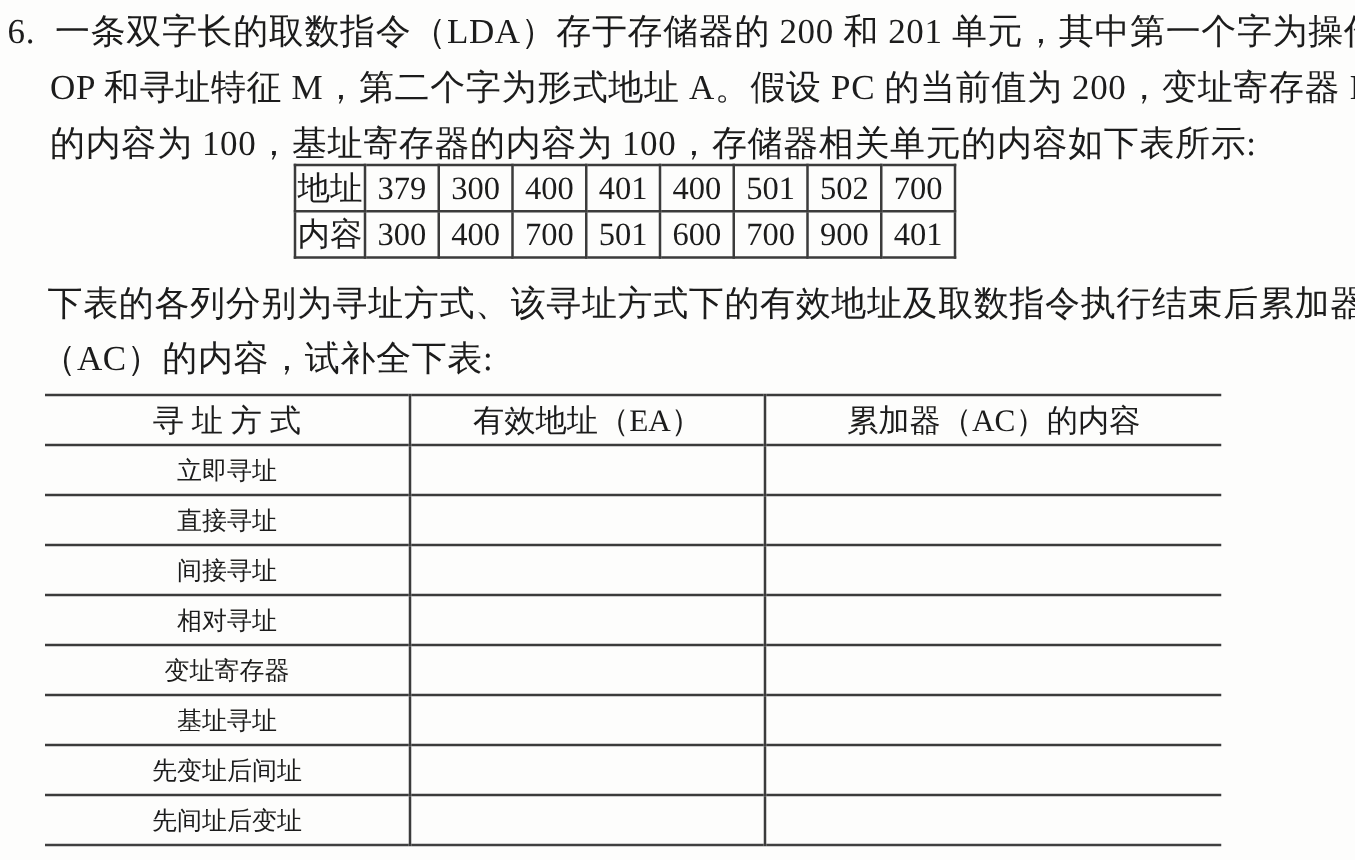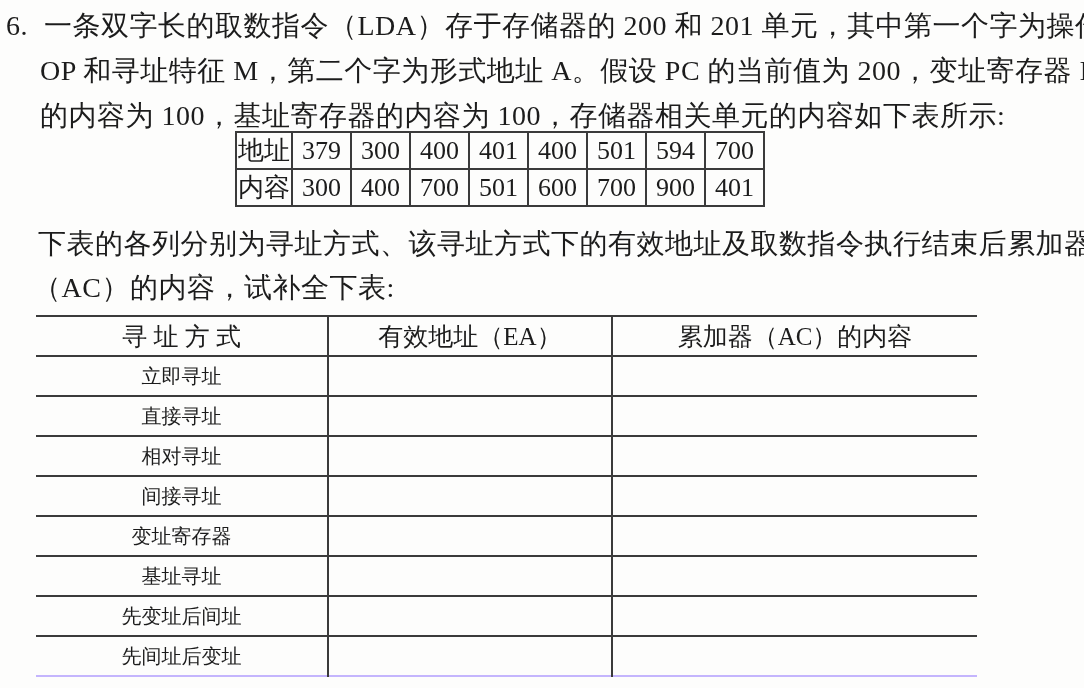--- a/index.html
+++ b/index.html
@@ -50,21 +50,21 @@
   .ans {
     position:absolute;
     top:315px; left:36px;
     width:941px;
     table-layout:fixed;
   }
   .ans col.c1 { width:292px; }
   .ans col.c2 { width:284px; }
   .ans col.c3 { width:365px; }
   .ans tr { border-top:2px solid #3b3b3b; }
-  .ans tr.last { border-bottom:2px solid #c4b5fd; }
+  .ans tr.last { border-bottom:2px solid #404040; }
   .ans td, .ans th {
     height:40px;
     text-align:center;
     vertical-align:middle;
     font-weight:normal;
     padding:0;
     margin-top:20px;
   }
   .ans th { font-size:25px; }
   .ans td { font-size:20px; }
@@ -82,21 +82,21 @@
   <table class="mem">
     <tbody>
         <tr>
       <td class="hdrcol">地址</td>
       <td class="numcol">379</td>
       <td class="numcol">300</td>
       <td class="numcol">400</td>
       <td class="numcol">401</td>
       <td class="numcol">400</td>
       <td class="numcol">501</td>
-      <td class="numcol">594</td>
+      <td class="numcol">502</td>
       <td class="numcol">700</td>
     </tr>
     <tr>
       <td class="hdrcol">内容</td>
       <td class="numcol">300</td>
       <td class="numcol">400</td>
       <td class="numcol">700</td>
       <td class="numcol">501</td>
       <td class="numcol">600</td>
       <td class="numcol">700</td>
@@ -125,26 +125,26 @@
       <td>立即寻址</td>
       <td class="vline"></td>
       <td class="vline"></td>
     </tr>
     <tr>
       <td>直接寻址</td>
       <td class="vline"></td>
       <td class="vline"></td>
     </tr>
     <tr>
-      <td>相对寻址</td>
+      <td>间接寻址</td>
       <td class="vline"></td>
       <td class="vline"></td>
     </tr>
     <tr>
-      <td>间接寻址</td>
+      <td>相对寻址</td>
       <td class="vline"></td>
       <td class="vline"></td>
     </tr>
     <tr>
       <td>变址寄存器</td>
       <td class="vline"></td>
       <td class="vline"></td>
     </tr>
     <tr>
       <td>基址寻址</td>

